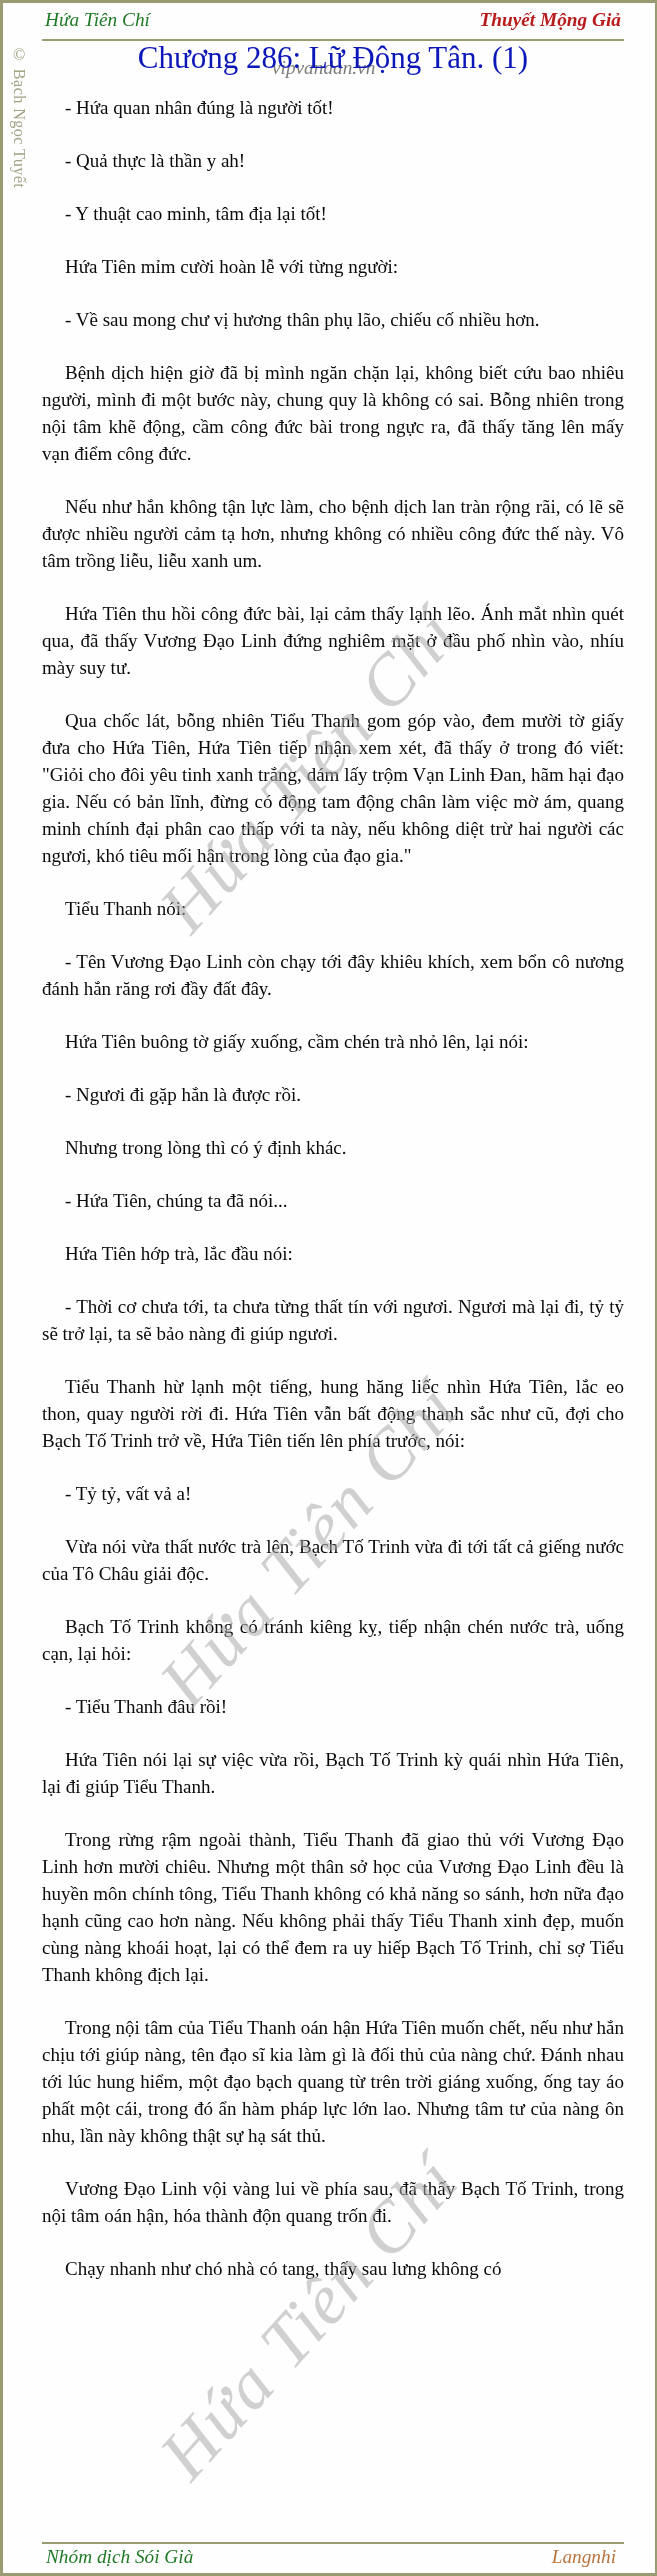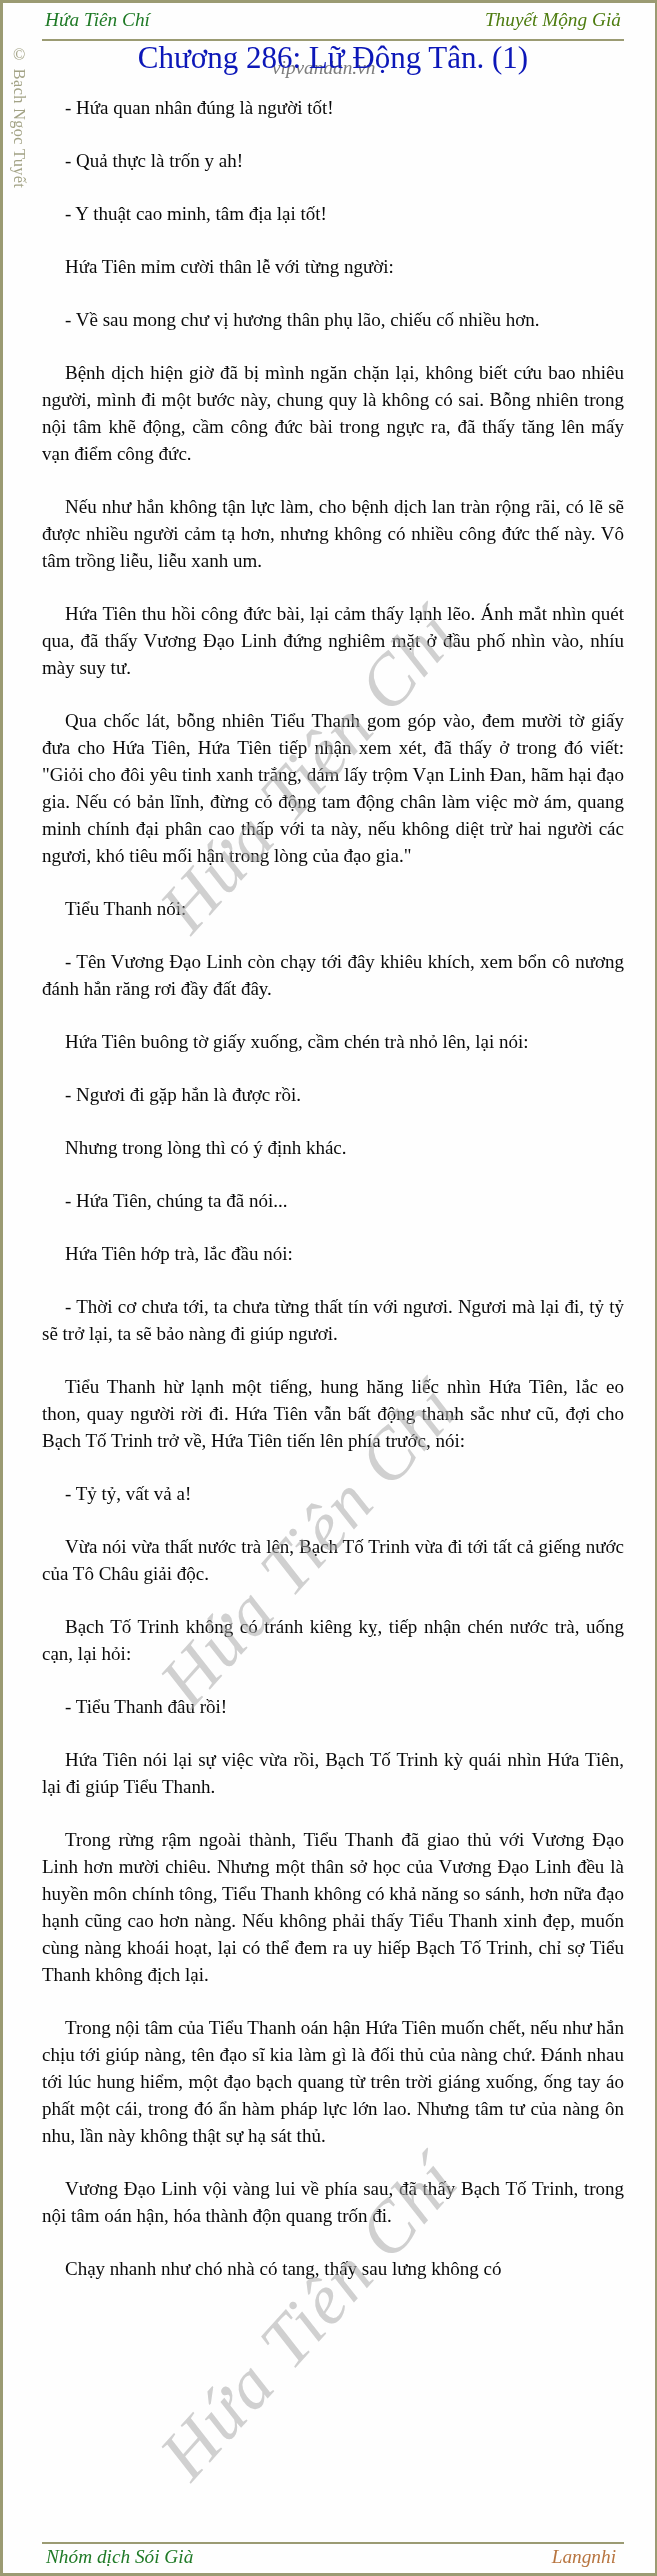--- a/index.html
+++ b/index.html
@@ -16,21 +16,21 @@
   }
   .header {
     position: absolute; left: 39px; top: 4.6px; width: 582px; height: 31px;
     border-bottom: 2.3px solid #9b9b73;
   }
   .header span {
     position: absolute; top: 1.5px; font-family: "Liberation Serif", serif; font-style: italic; font-size: 19.3px;
   }
   .hdr-left { left: 3.1px; color: #1f7a26; }
   .hdr-center { left: 230px; color: #7d7d7d; margin-top: 48px; }
-  .hdr-right { right: 3.1px; color: #4d7c0f; }
+  .hdr-right { right: 3.1px; color: #b91c1c; font-weight: bold; }
   .chapter-title {
     position: absolute; left: 39px; top: 39px; width: 582px; text-align: center;
     font-family: "Liberation Serif", serif; font-size: 31px; color: #0c17b8; line-height: 31px;
   }
   .content {
     position: absolute; left: 39px; top: 91px; width: 582px; height: 2447px; overflow: hidden; z-index: 1;
   }
   .content p {
     margin: 0 0 26px 0; font-family: "Liberation Serif", serif; font-size: 19px; line-height: 27px;
     color: #0a0a0a; text-align: justify; text-indent: 23px;
@@ -63,23 +63,23 @@
   <div class="header">
     <span class="hdr-left">Hứa Tiên Chí</span>
     <span class="hdr-center">vipvandan.vn</span>
     <span class="hdr-right">Thuyết Mộng Giả</span>
   </div>
 
   <div class="chapter-title">Chương 286: Lữ Động Tân. (1)</div>
 
   <div class="content">
     <p>- Hứa quan nhân đúng là người tốt!</p>
-    <p>- Quả thực là trốn y ah!</p>
+    <p>- Quả thực là thần y ah!</p>
     <p>- Y thuật cao minh, tâm địa lại tốt!</p>
-    <p>Hứa Tiên mỉm cười thân lễ với từng người:</p>
+    <p>Hứa Tiên mỉm cười hoàn lễ với từng người:</p>
     <p>- Về sau mong chư vị hương thân phụ lão, chiếu cố nhiều hơn.</p>
     <p>Bệnh dịch hiện giờ đã bị mình ngăn chặn lại, không biết cứu bao nhiêu người, mình đi một bước này, chung quy là không có sai. Bỗng nhiên trong nội tâm khẽ động, cầm công đức bài trong ngực ra, đã thấy tăng lên mấy vạn điểm công đức.</p>
     <p>Nếu như hắn không tận lực làm, cho bệnh dịch lan tràn rộng rãi, có lẽ sẽ được nhiều người cảm tạ hơn, nhưng không có nhiều công đức thế này. Vô tâm trồng liễu, liễu xanh um.</p>
     <p>Hứa Tiên thu hồi công đức bài, lại cảm thấy lạnh lẽo. Ánh mắt nhìn quét qua, đã thấy Vương Đạo Linh đứng nghiêm mặt ở đầu phố nhìn vào, nhíu mày suy tư.</p>
     <p>Qua chốc lát, bỗng nhiên Tiểu Thanh gom góp vào, đem mười tờ giấy đưa cho Hứa Tiên, Hứa Tiên tiếp nhận xem xét, đã thấy ở trong đó viết: "Giỏi cho đôi yêu tinh xanh trắng, dám lấy trộm Vạn Linh Đan, hãm hại đạo gia. Nếu có bản lĩnh, đừng có động tam động chân làm việc mờ ám, quang minh chính đại phân cao thấp với ta này, nếu không diệt trừ hai người các ngươi, khó tiêu mối hận trong lòng của đạo gia."</p>
     <p>Tiểu Thanh nói:</p>
     <p>- Tên Vương Đạo Linh còn chạy tới đây khiêu khích, xem bổn cô nương đánh hắn răng rơi đầy đất đây.</p>
     <p>Hứa Tiên buông tờ giấy xuống, cầm chén trà nhỏ lên, lại nói:</p>
     <p>- Ngươi đi gặp hắn là được rồi.</p>
     <p>Nhưng trong lòng thì có ý định khác.</p>

